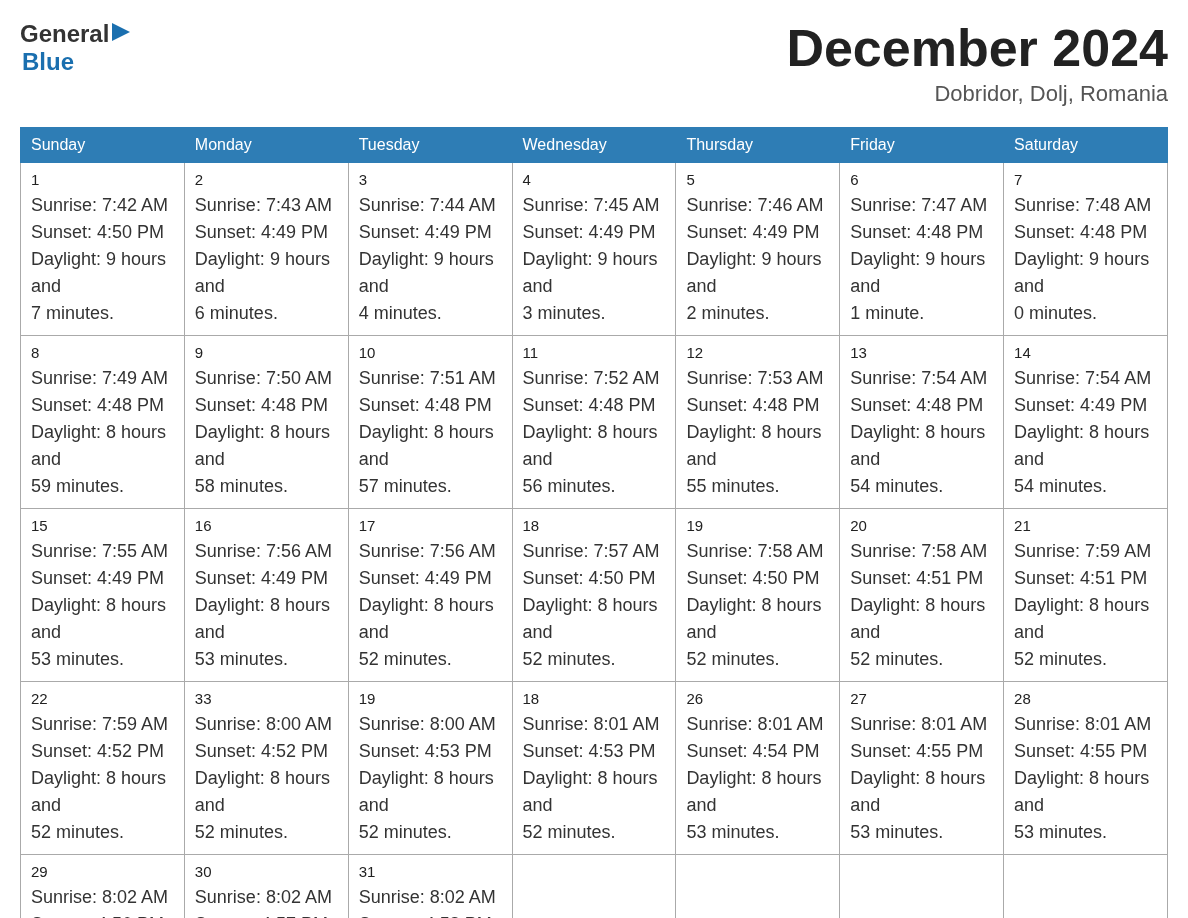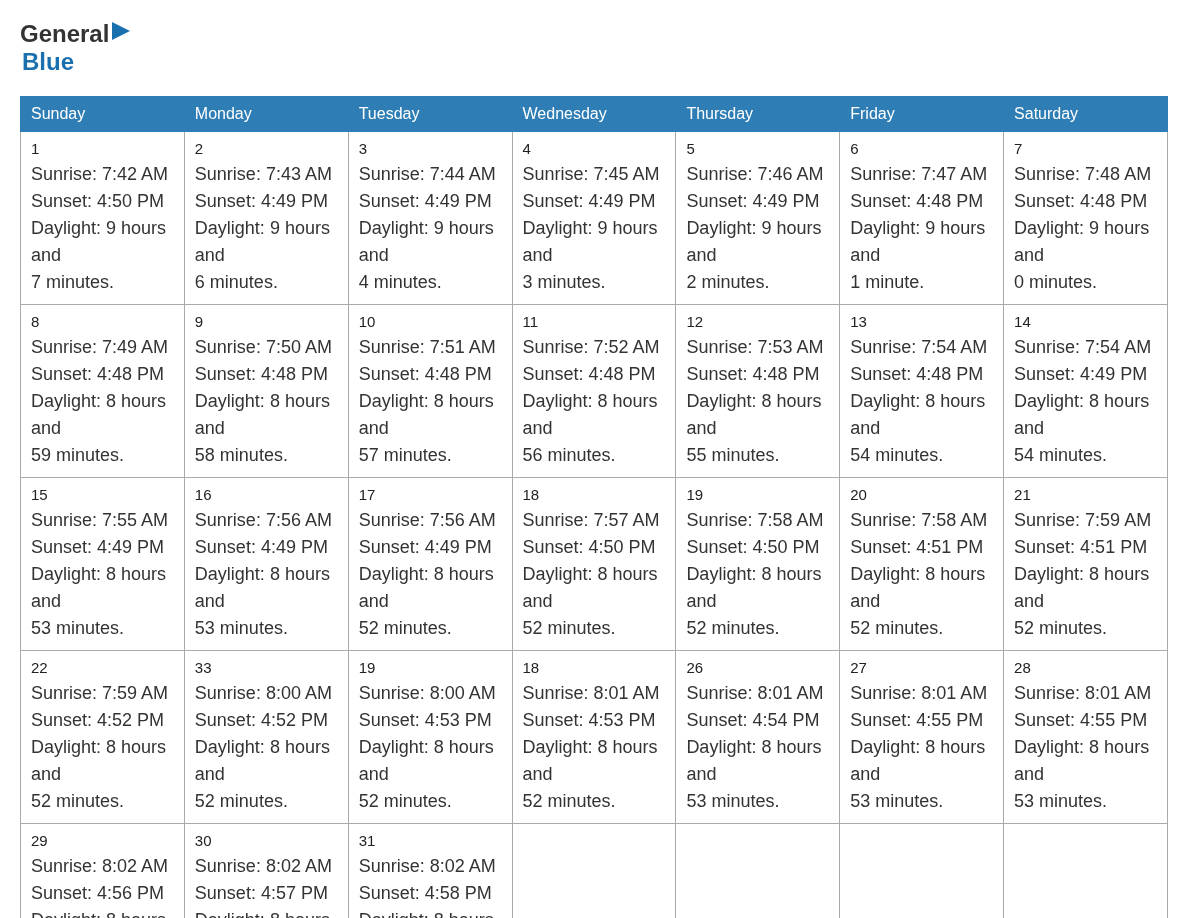--- a/index.html
+++ b/index.html
@@ -16,21 +16,21 @@
       align-items: flex-start;
       margin-bottom: 20px;
     }
     .logo-wrapper {
       display: flex;
       flex-direction: column;
       align-items: flex-start;
     }
     .logo-line1 {
       display: flex;
-      align-items: flex-start;
+      align-items: center;
     }
     .logo-line2 {
       display: flex;
       align-items: center;
       margin-left: 2px;
     }
     .title-section {
       text-align: right;
     }
     .month-title {
@@ -91,20 +91,24 @@
       <span style="display:inline-block;margin-left:3px;vertical-align:middle;">
         <svg width="18" height="22" viewBox="0 0 18 22">
             <polygon points="0,2 18,11 0,20" fill="#1a6faf"></polygon>
           </svg>
       </span>
     </div>
     <div class="logo-line2">
       <span style="font-size:24px;font-weight:bold;color:#1a6faf;">Blue</span>
     </div>
   </div>
+  <div class="title-section">
+    <div class="month-title">December 2024</div>
+    <div class="location-title">Dobridor, Dolj, Romania</div>
+  </div>
 </div>
 
 <table>
   <thead>
     <tr>
       <th>Sunday</th>
       <th>Monday</th>
       <th>Tuesday</th>
       <th>Wednesday</th>
       <th>Thursday</th>

